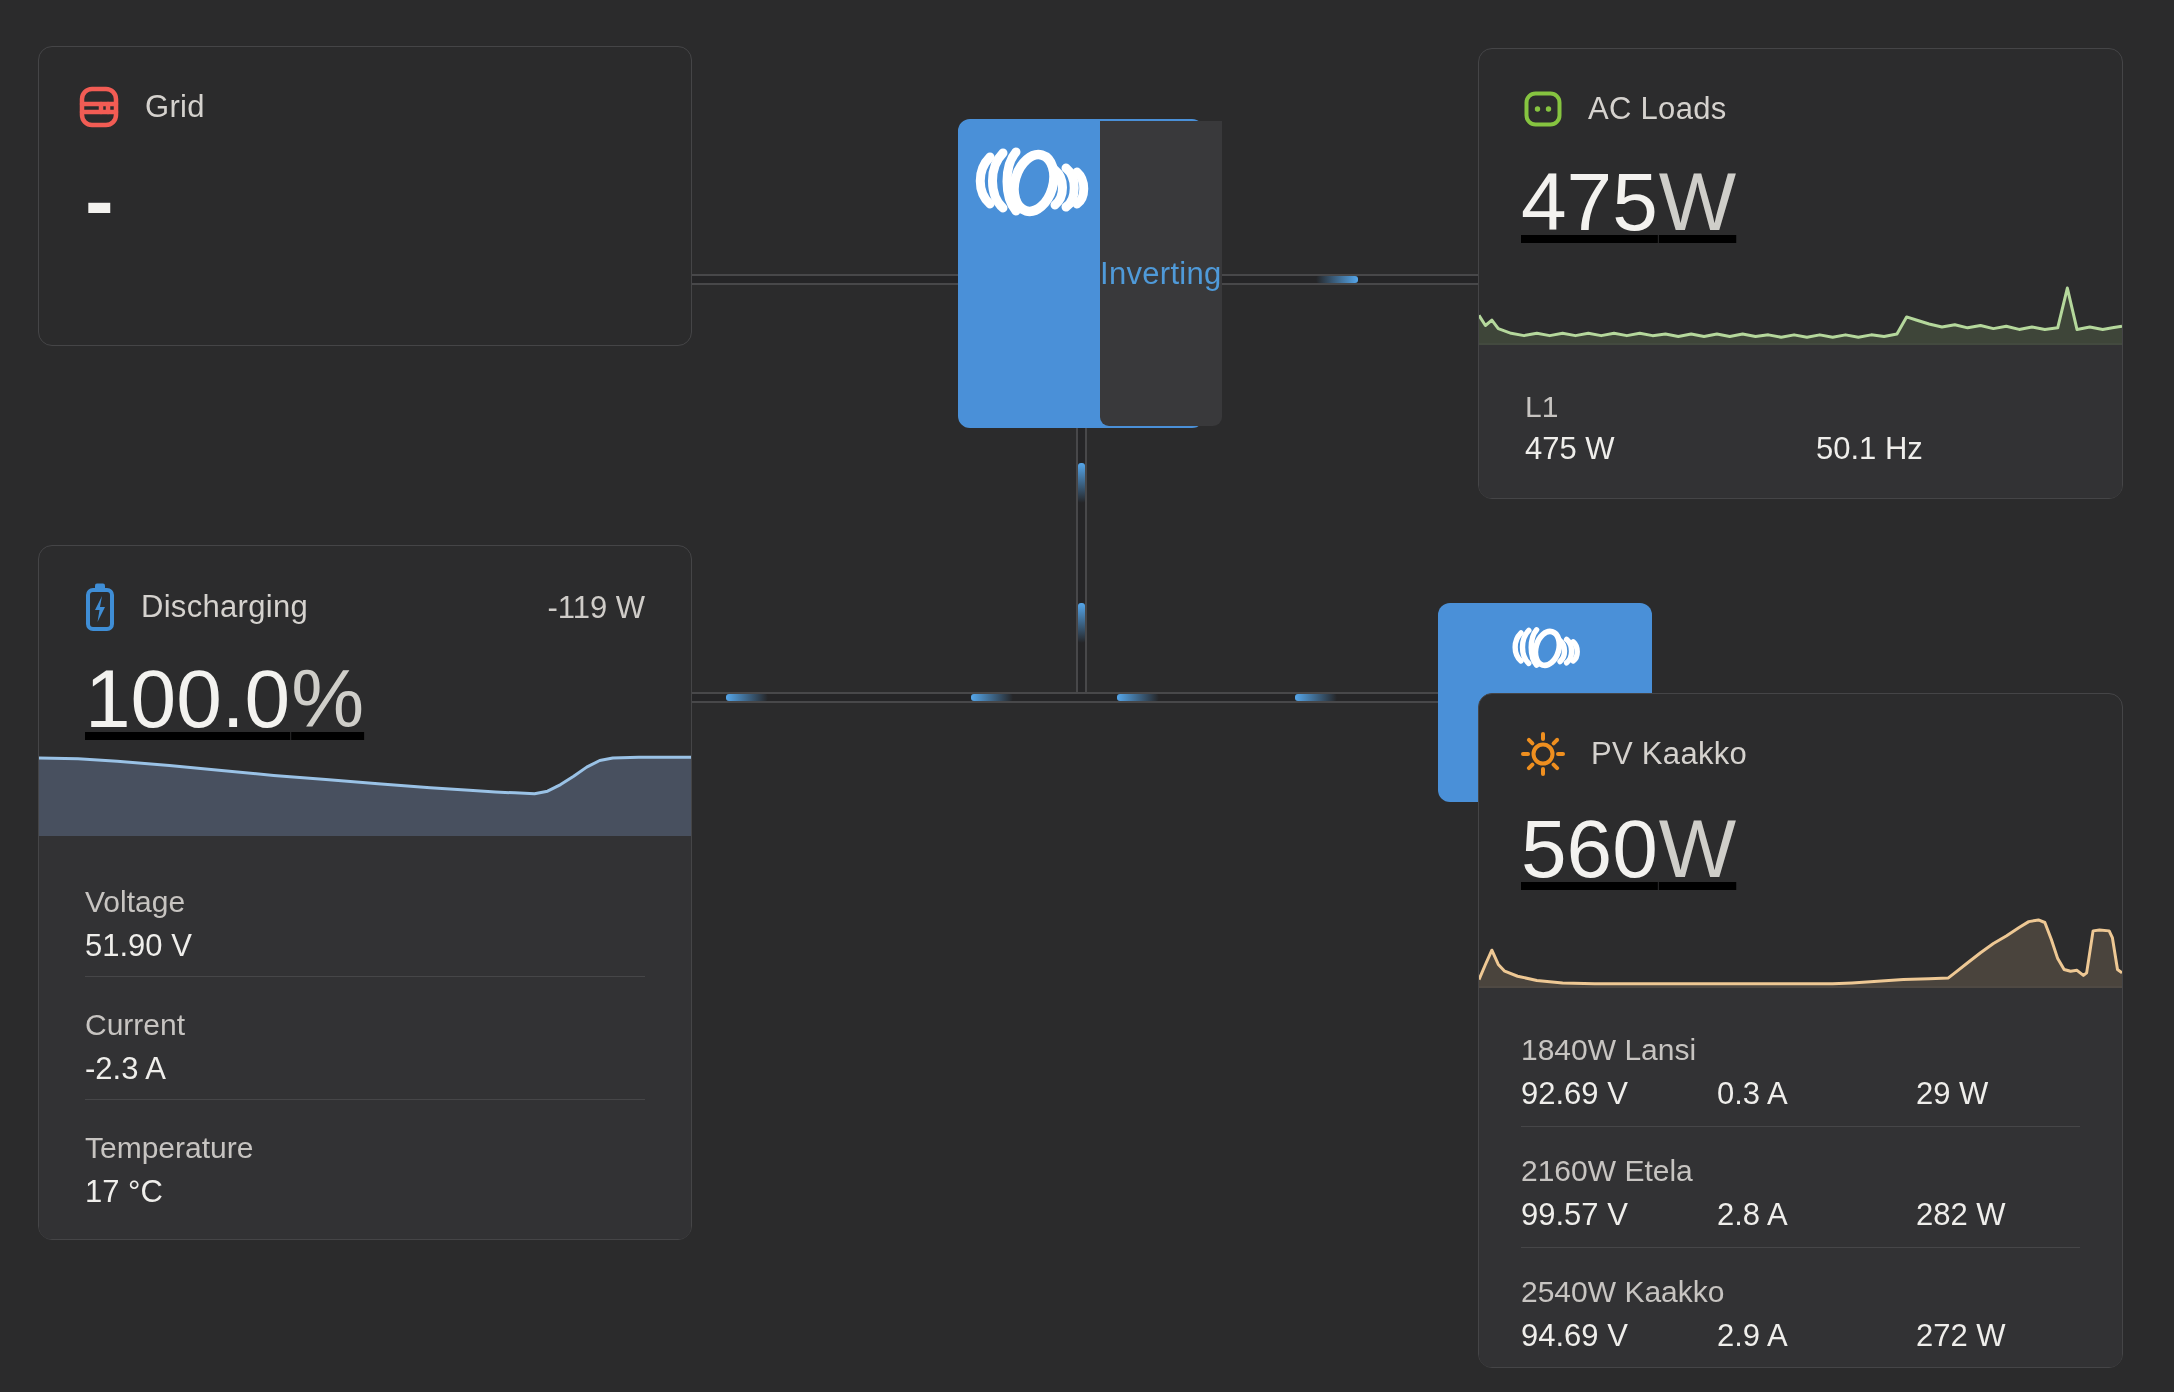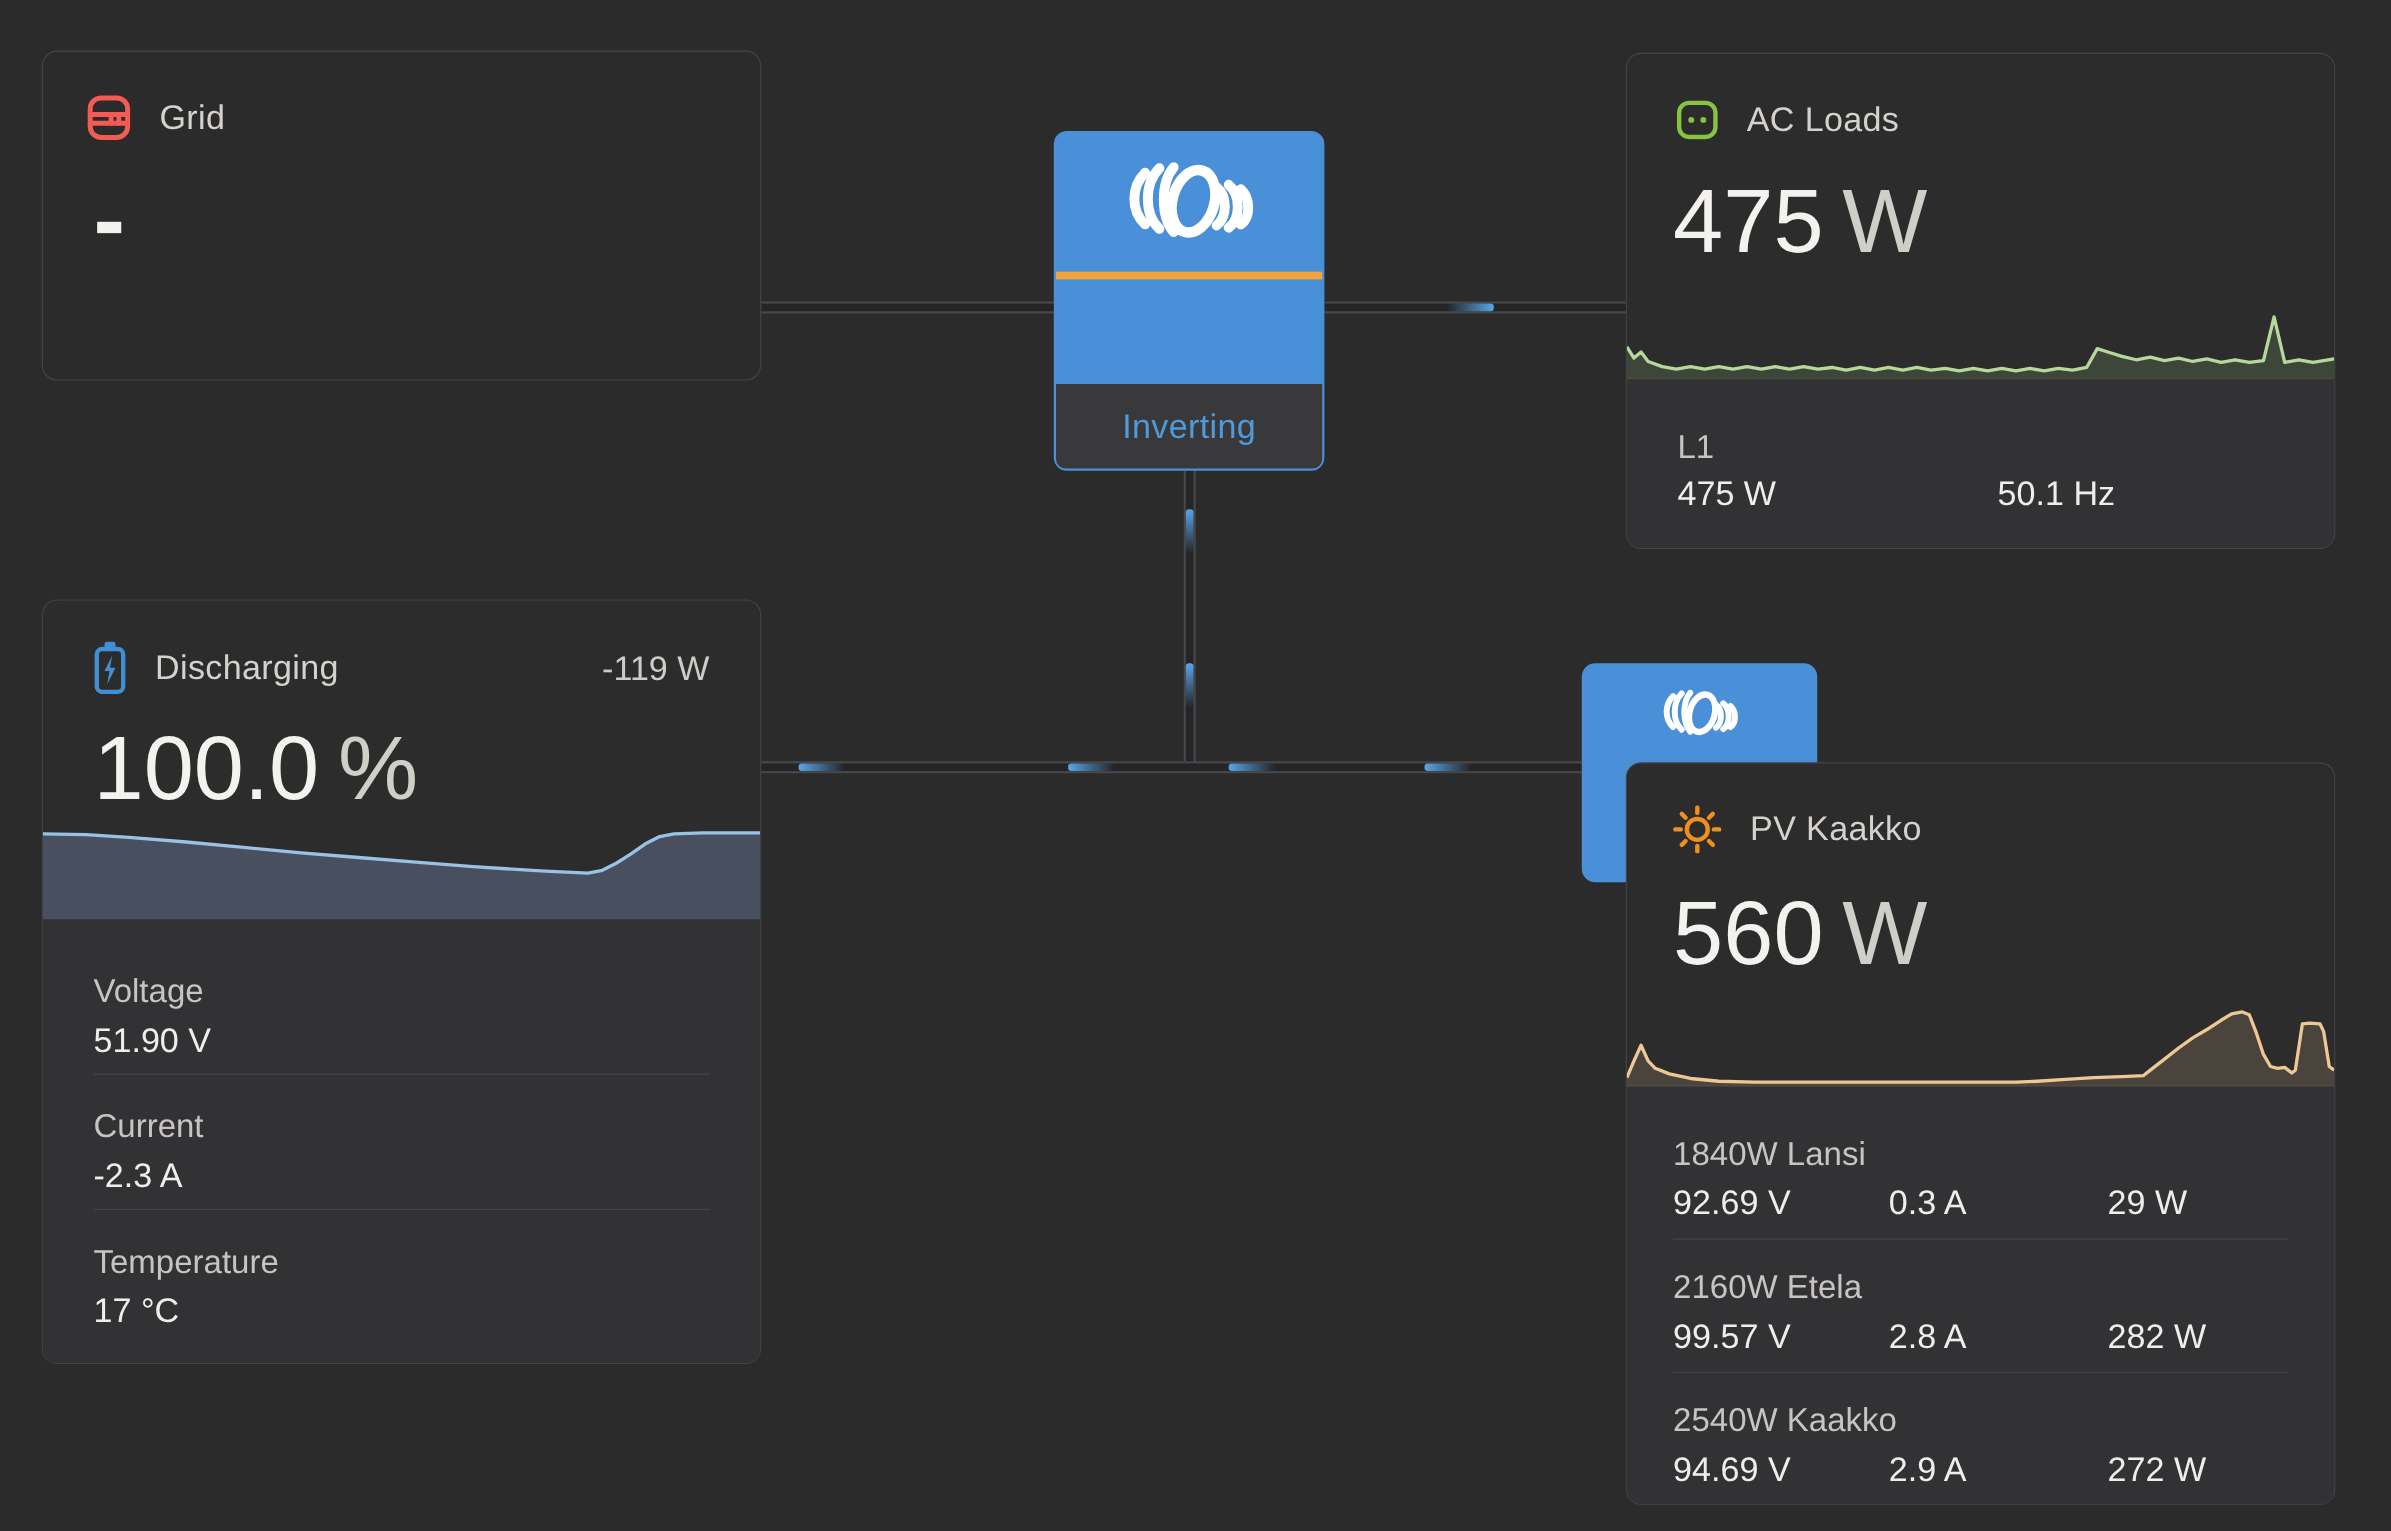--- a/index.html
+++ b/index.html
@@ -10,21 +10,21 @@
     -webkit-font-smoothing:antialiased;
   }
   
   .card{
     position:absolute;border:1.5px solid #454547;border-radius:14px;
     background:#2c2c2d;box-sizing:border-box;z-index:3;padding-left:40px;
   }
   .card-head{position:absolute;display:flex;align-items:center;gap:26px;}
   .card-title{font-size:31px;color:#d5d2ce;letter-spacing:.3px;}
   .head-power{position:absolute;font-size:31px;color:#cfccc8;text-align:right;}
-  .bigval{position:absolute;display:flex;align-items:center;gap:17px;line-height:1;}
+  .bigval{position:absolute;display:flex;align-items:center;gap:1px;line-height:1;text-decoration:underline;}
   .bigval .num{font-size:82px;color:#f3f2ef;}
   .bigval .unit{font-size:82px;color:#cfcec9;}
   .grid-dash{position:absolute;font-size:86px;font-weight:bold;color:#f3f2ef;line-height:1;}
   .footer{
     position:absolute;left:0;right:0;bottom:0;background:#323234;
     border-radius:0 0 12px 12px;box-sizing:border-box;
   }
   .flabel{font-size:30px;color:#c7c4c1;line-height:36px;}
   .fvalue{font-size:31px;color:#efeeeb;line-height:40px;}
   .rowsep{border-top:1px solid #464648;}
@@ -37,21 +37,21 @@
   .pvrow.first{padding-top:46px;}
   .pvvals{display:grid;grid-template-columns:196px 199px auto;margin-top:6px;}
   
   .acfoot{padding:46px 46px 0 46px;}
   .acvals{display:grid;grid-template-columns:291px auto;margin-top:4px;}
   
   .blue-tile{
     position:absolute;background:var(--accent-blue);border-radius:12px;z-index:3;
     box-sizing:border-box;
   }
-  #inverter{border:2px solid var(--accent-blue);display:flex;flex-direction:column;}
+  #inverter{border:2px solid var(--accent-blue);display:flex;flex-direction:row;}
   #inverter .logo-zone{height:126px;display:flex;align-items:center;justify-content:center;}
   #inverter .orange-bar{height:7px;background:var(--accent-orange);}
   #inverter .blue-fill{height:95px;}
   #inverter .inv-foot{
     flex:1;background:#39393b;border-radius:0 0 9px 9px;
     display:flex;align-items:center;justify-content:center;
     font-size:31px;color:#4f9ad9;letter-spacing:.3px;
   }
   #mppt{z-index:2;display:flex;justify-content:center;padding-top:22px;}
   

